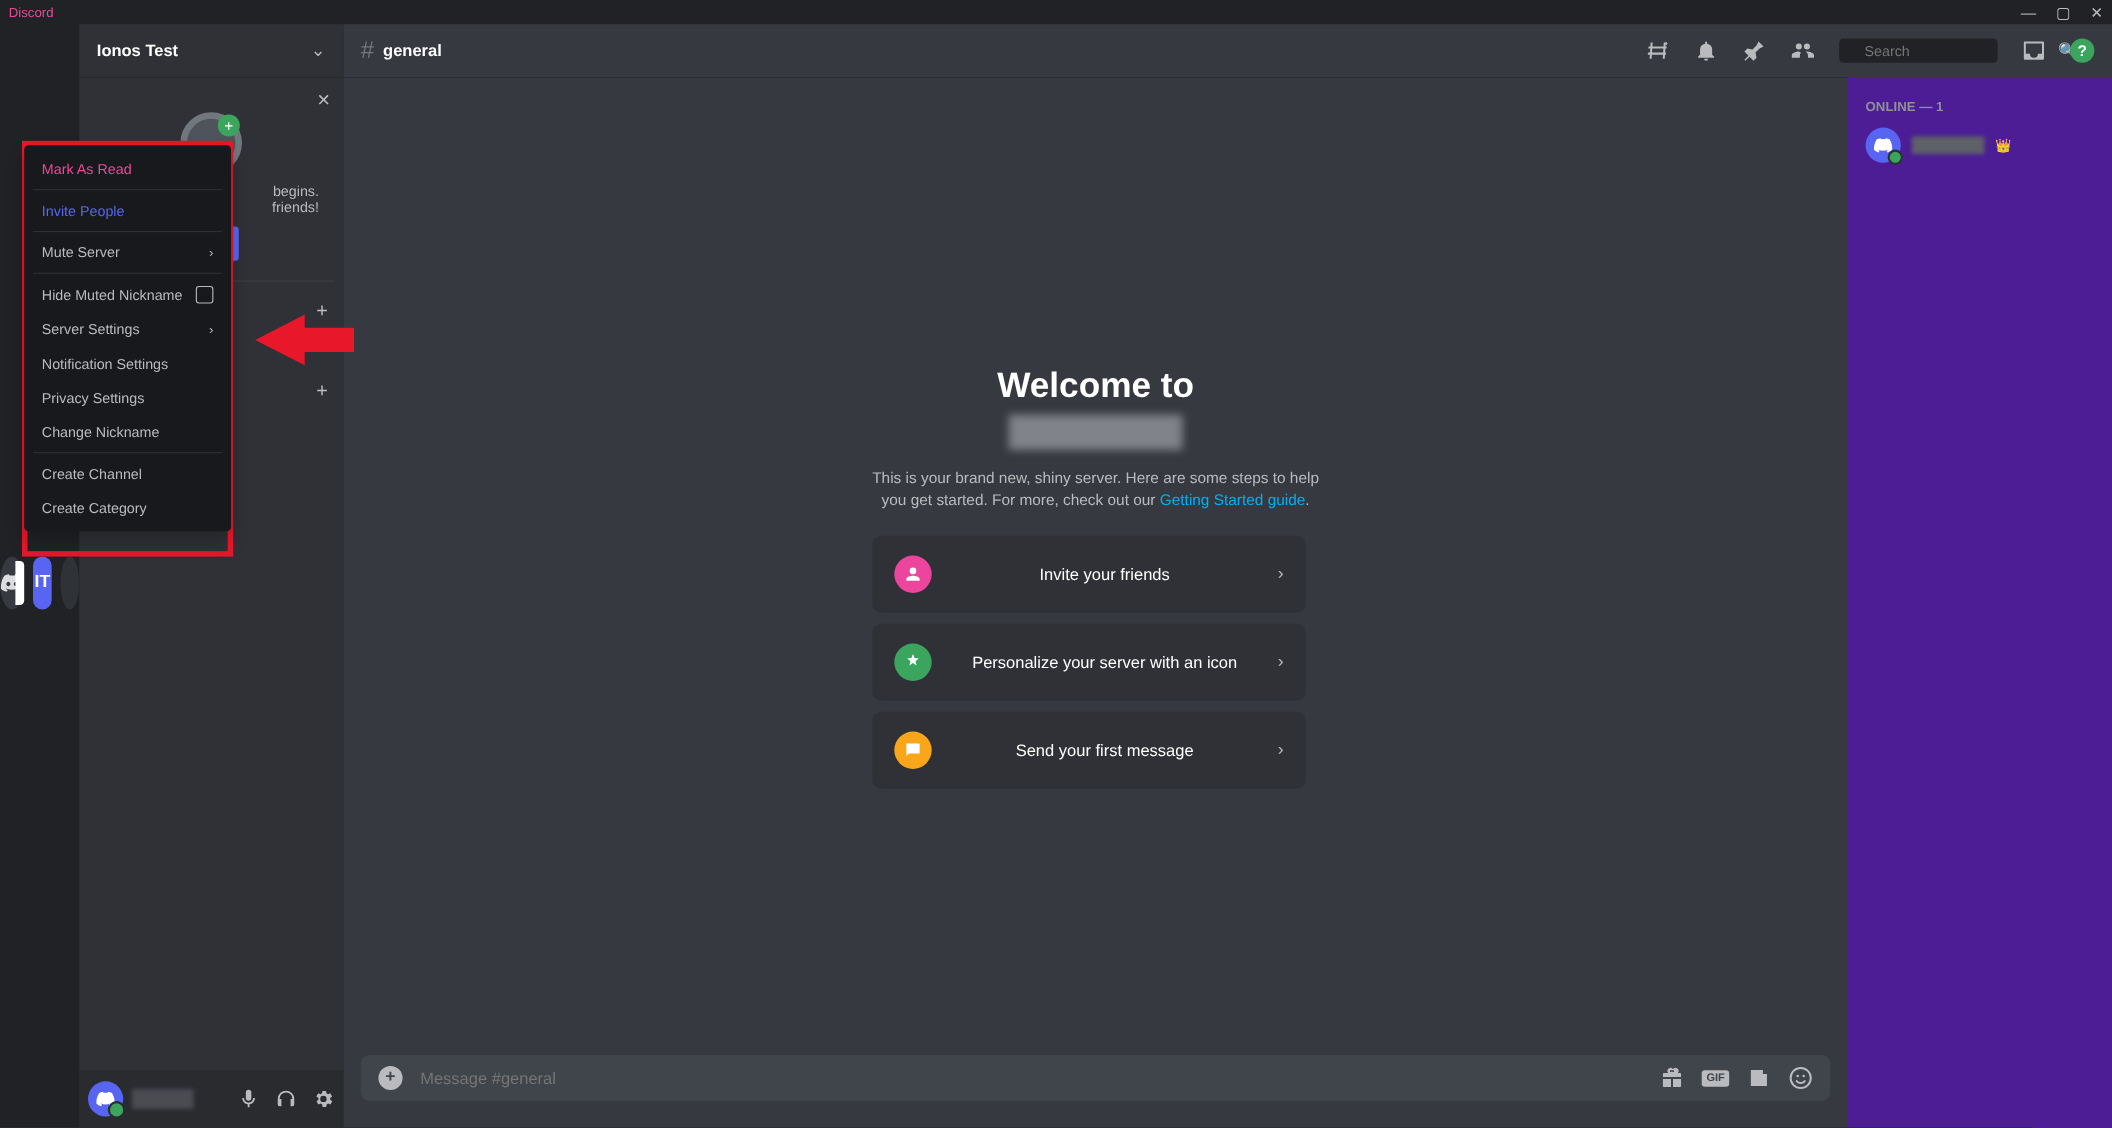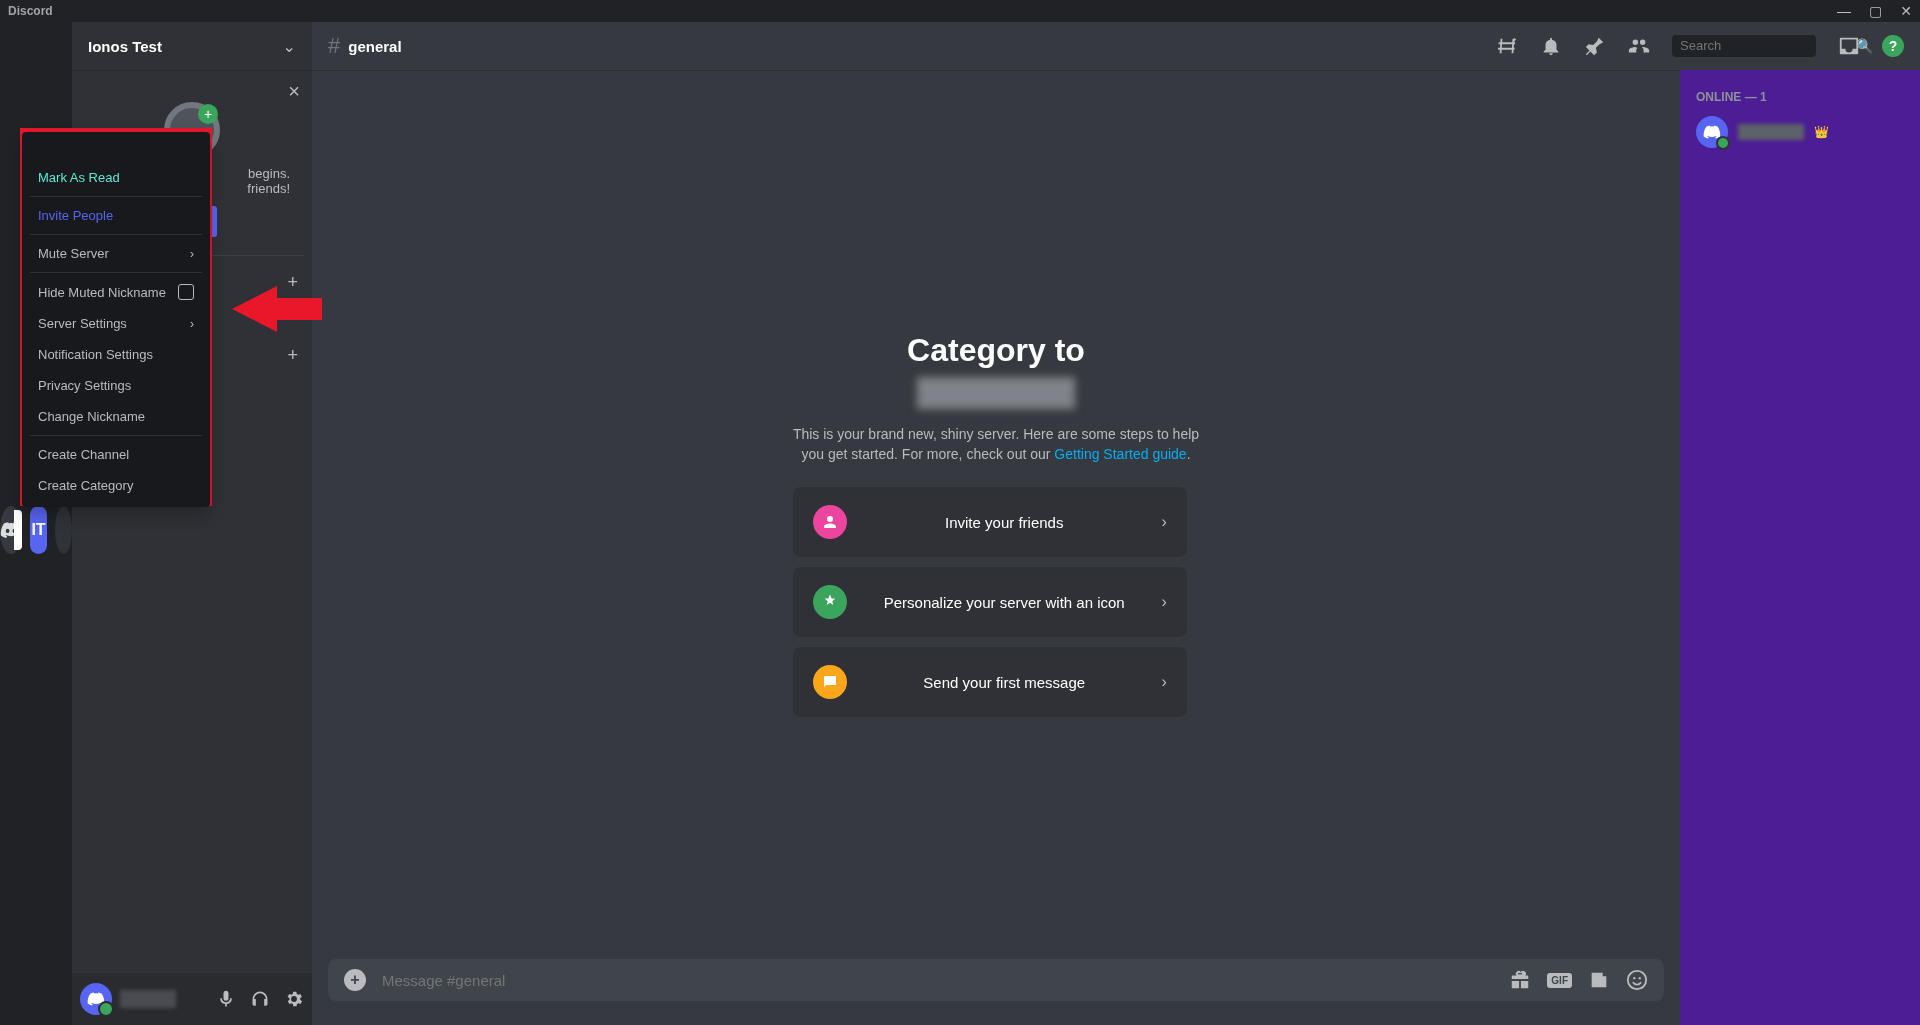--- a/index.html
+++ b/index.html
@@ -1,20 +1,20 @@
 <!DOCTYPE html>
 <html><head>
 <meta charset="utf-8">
 <style>
 * { margin: 0; padding: 0; box-sizing: border-box; font-family: "Whitney", "Helvetica Neue", Helvetica, Arial, sans-serif; }
 body { background: #202225; color: #dcddde; overflow: hidden; width: 1920px; height: 1025px; }
 
 
 .titlebar { height: 22px; background: #202225; display: flex; align-items: center; padding: 0 8px; justify-content: space-between; }
-.titlebar-title { font-size: 12px; color: #a3a3a3; font-weight: 700; }
+.titlebar-title { font-size: 12px; color: #ec4899; font-weight: 400; }
 .titlebar-controls { display: flex; gap: 18px; color: #b9bbbe; font-size: 14px; }
 .titlebar-controls span { cursor: pointer; }
 
 
 .app { display: flex; height: calc(100% - 22px); }
 
 
 .server-rail { width: 72px; background: #202225; display: flex; align-items: center; padding-top: 12px; gap: 8px; position: relative; }
 .server-icon { width: 48px; height: 48px; border-radius: 50%; background: #36393f; display: flex; align-items: center; justify-content: center; cursor: pointer; }
 .server-icon.home { background: #36393f; }
@@ -47,36 +47,36 @@
 .user-panel { height: 52px; background: #292b2f; display: flex; align-items: center; padding: 0 8px; gap: 8px; }
 .user-avatar { width: 32px; height: 32px; border-radius: 50%; background: #5865f2; position: relative; display:flex; align-items:center; justify-content:center; }
 .user-avatar::after { content: ""; position: absolute; right: -2px; bottom: -2px; width: 12px; height: 12px; border-radius: 50%; background: #3ba55d; border: 2px solid #292b2f; }
 .user-name-blur { width: 56px; height: 18px; background: #4a4c52; filter: blur(2px); }
 .user-icons { margin-left: auto; display: flex; gap: 14px; color: #b9bbbe; }
 
 
 .context-menu { position: absolute; top: 132px; left: 22px; width: 188px; background: #18191c; border-radius: 4px; padding: 6px 8px; z-index: 100; box-shadow: 0 8px 16px rgba(0,0,0,.24); }
 .context-menu-highlight { position: absolute; top: 128px; left: 20px; width: 192px; height: 378px; border: 5px solid #e8172a; z-index: 99; pointer-events: none; }
 .ctx-item { padding: 8px 8px; font-size: 13px; color: #b9bbbe; border-radius: 2px; display: flex; align-items: center; justify-content: space-between; cursor: pointer; }
-.ctx-item.disabled { color: #5eead4; cursor: default; margin-top: 24px; }
+.ctx-item.disabled { color: #ec4899; cursor: default; }
 .ctx-item.brand { color: #5865f2; }
 .ctx-sep { height: 1px; background: #2e3034; margin: 3px 0; }
 .ctx-check { width: 16px; height: 16px; border: 1.5px solid #b9bbbe; border-radius: 3px; }
 .ctx-chevron { color: #b9bbbe; font-size: 12px; }
 
 
 .red-arrow { position: absolute; top: 284px; left: 232px; z-index: 101; pointer-events: none; }
 
 
 .main { flex: 1; background: #36393f; display: flex; flex-direction: column; }
 .channel-header { height: 48px; display: flex; align-items: center; padding: 0 16px; box-shadow: 0 1px 0 rgba(4,4,5,.2); }
 .channel-header .hash { color: #72767d; font-size: 22px; margin-right: 8px; }
 .channel-header .name { color: #fff; font-weight: 600; font-size: 15px; }
 .header-toolbar { margin-left: auto; display: flex; align-items: center; gap: 22px; color: #b9bbbe; }
-.search-box { background: #202225; border-radius: 4px; padding: 3px 8px; width: 144px; display: flex; align-items: flex-start; }
+.search-box { background: #202225; border-radius: 4px; padding: 3px 23px; width: 144px; display: flex; align-items: center; }
 .search-box input { background: transparent; border: none; color: #dcddde; font-size: 13px; outline: none; flex: 1; }
 .search-box .mag { color: #72767d; font-size: 14px; }
 .help-circle { width: 22px; height: 22px; border-radius: 50%; background: #3ba55d; color: #fff; display: flex; align-items: center; justify-content: center; font-weight: bold; font-size: 14px; }
 
 .content-row { flex: 1; display: flex; overflow: hidden; }
 .chat { flex: 1; display: flex; flex-direction: column; }
 .chat-scroll { flex: 1; display: flex; flex-direction: column; align-items: center; justify-content: center; padding-top: 20px; }
 .welcome-block { text-align: center; max-width: 420px; }
 .welcome-title { font-size: 32px; font-weight: 700; color: #fff; margin-bottom: 8px; }
 .welcome-server-blur { width: 158px; height: 32px; background: #808389; filter: blur(4px); margin: 0 auto 16px; }
@@ -261,21 +261,21 @@
             <path d="M21 3H3a1 1 0 0 0-1 1v16a1 1 0 0 0 1 1h18a1 1 0 0 0 1-1V4a1 1 0 0 0-1-1zm-1 12h-4a4 4 0 0 1-8 0H4V5h16v10z"></path>
           </svg>
         <div class="help-circle">?</div>
       </div>
     </div>
 
     <div class="content-row">
       <div class="chat">
         <div class="chat-scroll">
           <div class="welcome-block">
-            <div class="welcome-title">Category to</div>
+            <div class="welcome-title">Welcome to</div>
             <div class="welcome-server-blur"></div>
             <div class="welcome-desc">
               <span>This is your brand new, shiny server. Here are some steps to help</span><br>
               <span>you get started. For more, check out our </span><a href="#">Getting Started guide</a><span>.</span>
             </div>
 
             <div class="action-card">
               <div class="icon-circle" style="background:#eb459e;">
                 <svg width="18" height="18" viewBox="0 0 24 24" fill="#fff">
                     <path d="M12 12a4 4 0 1 0-4-4 4 4 0 0 0 4 4zm0 2c-2.7 0-8 1.3-8 4v2h16v-2c0-2.7-5.3-4-8-4z"></path>

